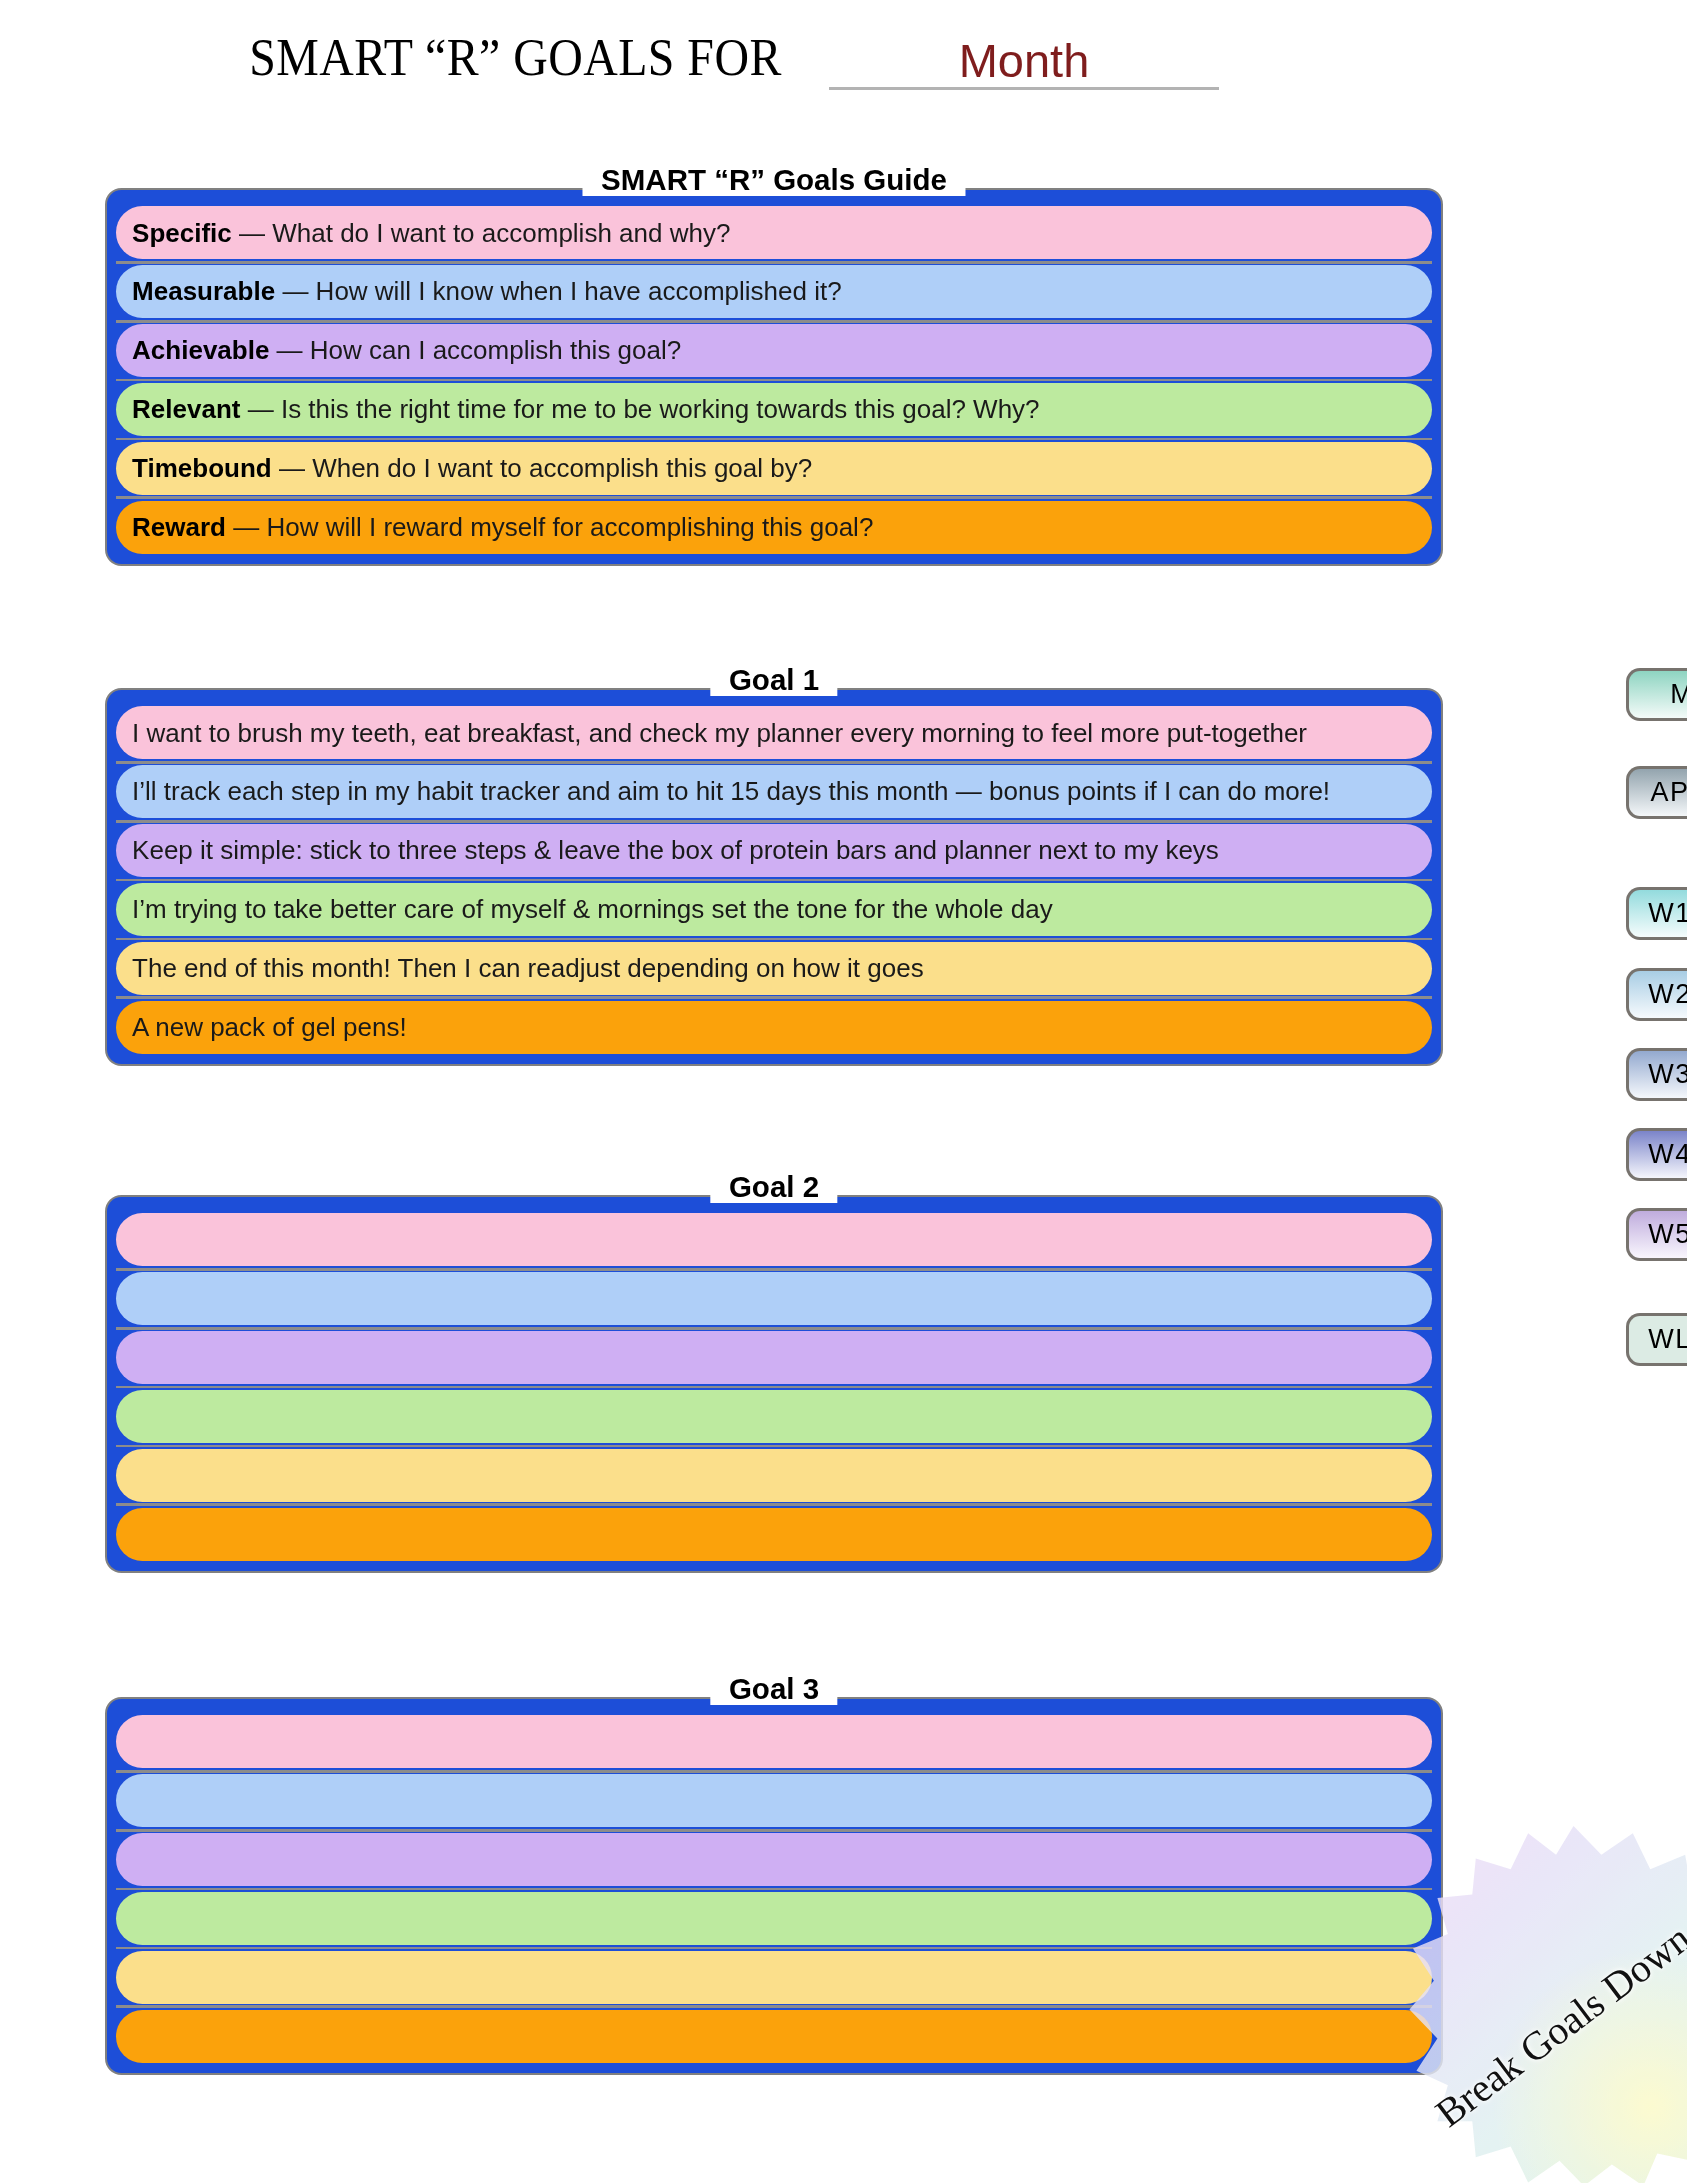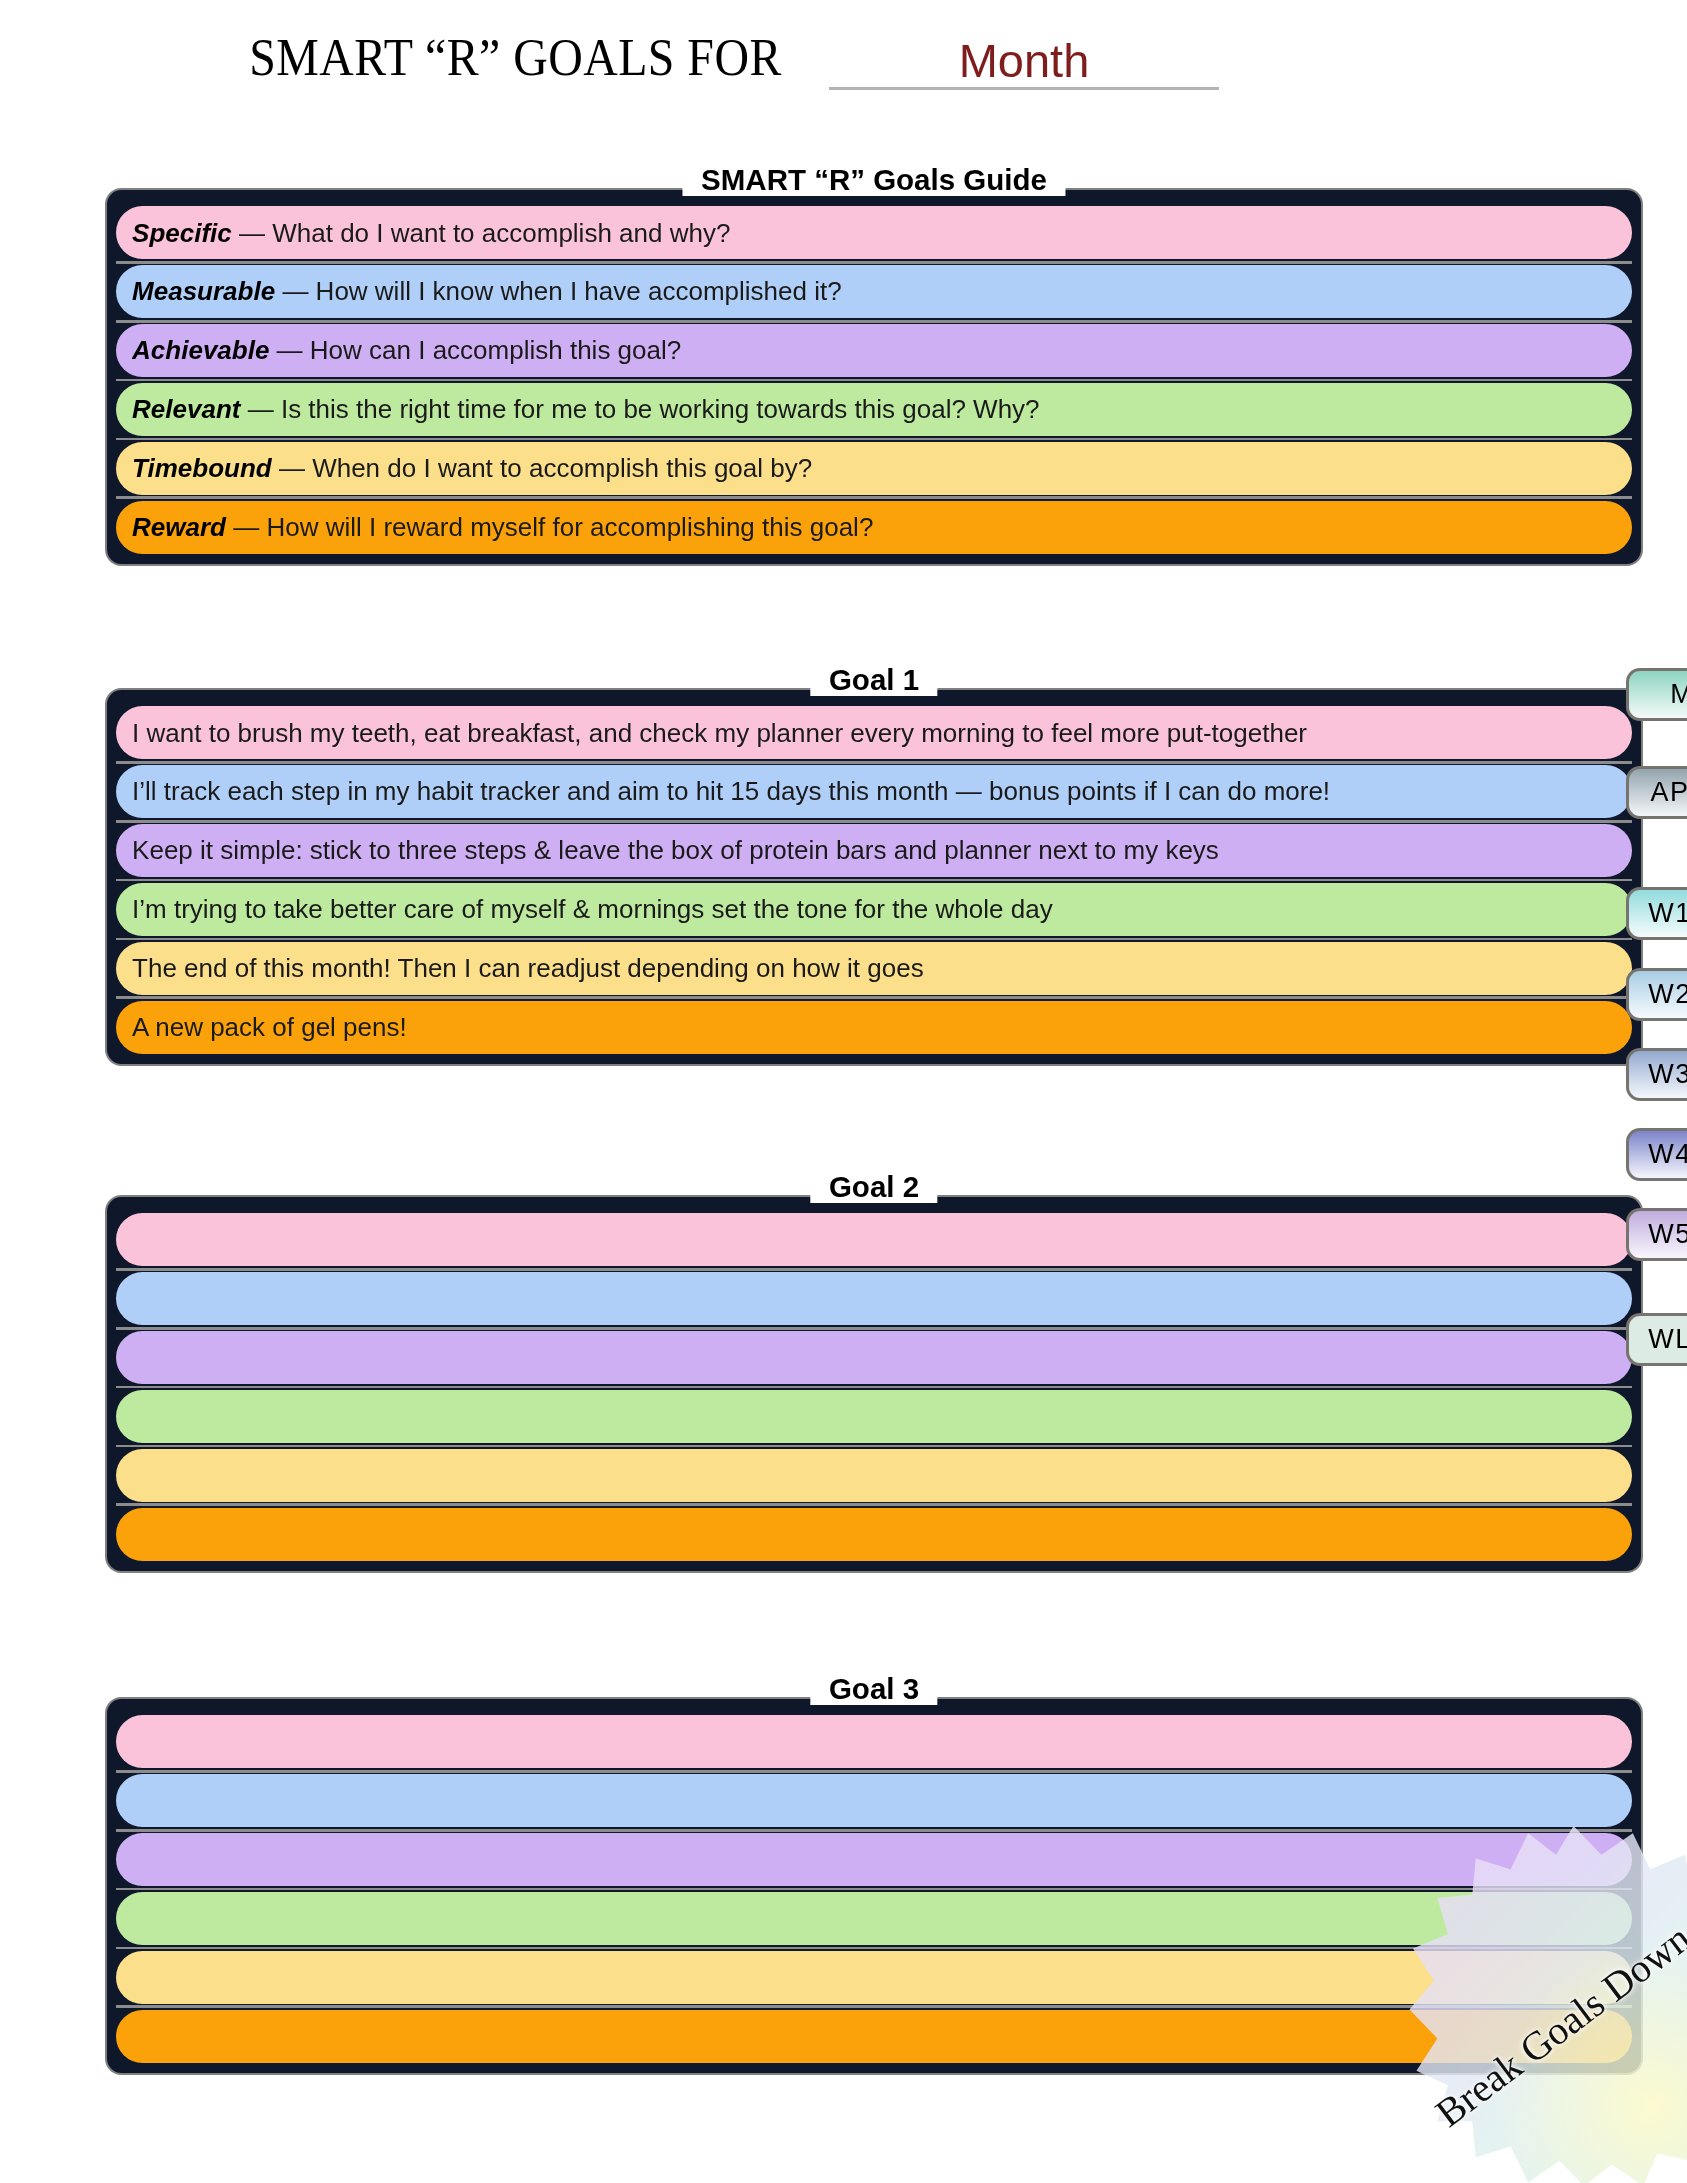--- a/index.html
+++ b/index.html
@@ -59,24 +59,24 @@
     font-size: 47px;
     line-height: 1.05;
     color: #7f1d1d;
     white-space: nowrap;
   }
 
   
   .card {
     position: absolute;
     left: 81px;
-    width: 1538px;
+    width: 1338px;
     border: 2.7px solid #808080;
     border-radius: 16.4px;
-    background: #0f172a;
+    background: #1d4ed8;
   }
 
   .card-legend {
     position: absolute;
     top: -25px;
     left: 50%;
     transform: translateX(-50%);
     background: #ffffff;
     padding: 0 18.6px;
     font-family: "Liberation Sans", sans-serif;
@@ -119,21 +119,20 @@
     line-height: 1.1;
     color: #1a1a1a;
     white-space: nowrap;
     overflow: hidden;
     text-overflow: clip;
   }
 
   .pill-text b {
     font-weight: bold;
     color: #000000;
-    font-style: italic;
   }
 
   
   .tabstrip {
     position: absolute;
     right: 0;
     top: 668px;
     width: 104px;
   }
 

